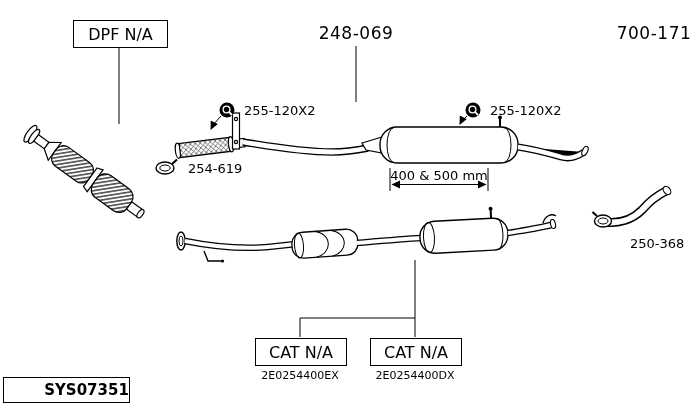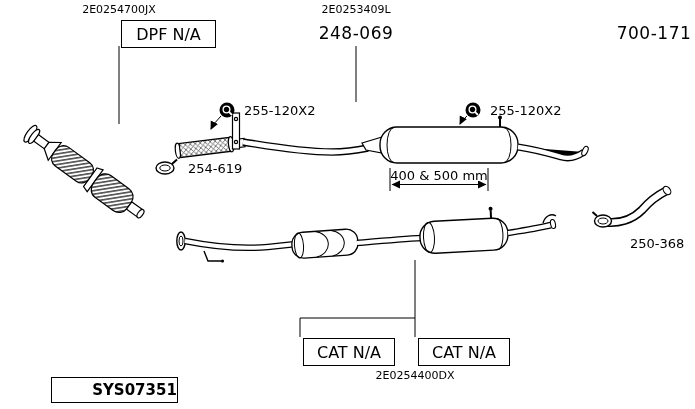--- a/index.html
+++ b/index.html
@@ -10,21 +10,20 @@
   }
   #drawing{position:absolute;left:0;top:0;}
   .lbl{position:absolute;white-space:nowrap;color:#000;}
   .pn{font-size:11px;text-align:center;}
   .ref{font-size:17px;text-align:center;letter-spacing:0.5px;}
   .small{font-size:13px;}
   .boxed{
     position:absolute;border:1.5px solid #000;background:#fff;
     display:flex;align-items:center;justify-content:center;
     font-size:16px;
-    margin-left:48px;
   }
   .syscode{font-weight:700;font-size:15px;padding-left:40px;}
 </style>
 </head>
 <body>
 
 <div id="screen">
 
   <svg id="drawing" width="695" height="409" viewBox="0 0 695 409">
     <defs>
@@ -153,27 +152,25 @@
       <path d="M604,222 C618,224 632,220 642,210 C648,203 656,196 666,191" stroke="#fff" stroke-width="6" fill="none" stroke-linecap="round"></path>
       <ellipse cx="667" cy="190.5" rx="4.6" ry="3.2" transform="rotate(50 667 190.5)" fill="#fff" stroke="#000" stroke-width="1.1"></ellipse>
       <g transform="translate(603,221)" stroke="#000" fill="#fff">
         <ellipse rx="8.5" ry="6" stroke-width="1.4"></ellipse>
         <ellipse rx="5" ry="3" stroke-width="1"></ellipse>
         <line x1="-6" y1="-5" x2="-10.5" y2="-9" stroke-width="2"></line>
       </g>
     </g>
   </svg>
 
-  <div class="lbl pn" style="left:65px;top:3px;width:108px;">2E0254700JX</div>
 
   <div class="boxed" style="left:73px;top:20px;width:93px;height:26px;">
     <span>DPF N/A</span>
   </div>
 
-  <div class="lbl pn" style="left:300px;top:3px;width:112px;">2E0253409L</div>
 
   <div class="lbl ref" style="left:311px;top:23px;width:90px;">248-069</div>
 
   <div class="lbl ref" style="left:612px;top:23px;width:84px;">700-171</div>
 
   <div class="lbl small" style="left:244px;top:103px;">255-120X2</div>
 
   <div class="lbl small" style="left:490px;top:103px;">255-120X2</div>
 
   <div class="lbl small" style="left:188px;top:161px;">254-619</div>
@@ -183,20 +180,21 @@
   <div class="lbl small" style="left:630px;top:236px;">250-368</div>
 
   <div class="boxed" style="left:255px;top:338px;width:90px;height:26px;">
     <span>CAT N/A</span>
   </div>
 
   <div class="boxed" style="left:370px;top:338px;width:90px;height:26px;">
     <span>CAT N/A</span>
   </div>
 
+  <div class="lbl pn" style="left:252px;top:369px;width:96px;">2E0254400EX</div>
 
   <div class="lbl pn" style="left:367px;top:369px;width:96px;">2E0254400DX</div>
 
   <div class="boxed syscode" style="left:3px;top:377px;width:85px;height:24px;">
     <span>SYS07351</span>
   </div>
 
 </div>
 
 </body></html>

